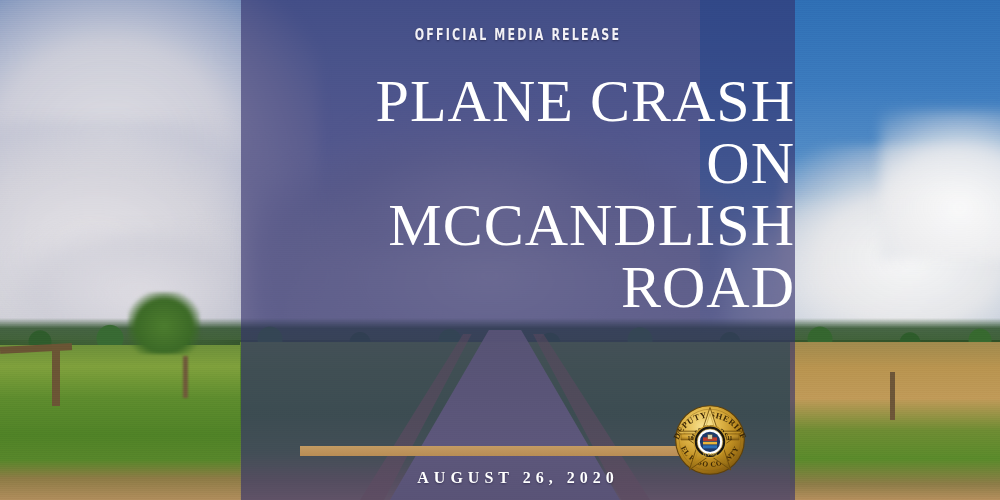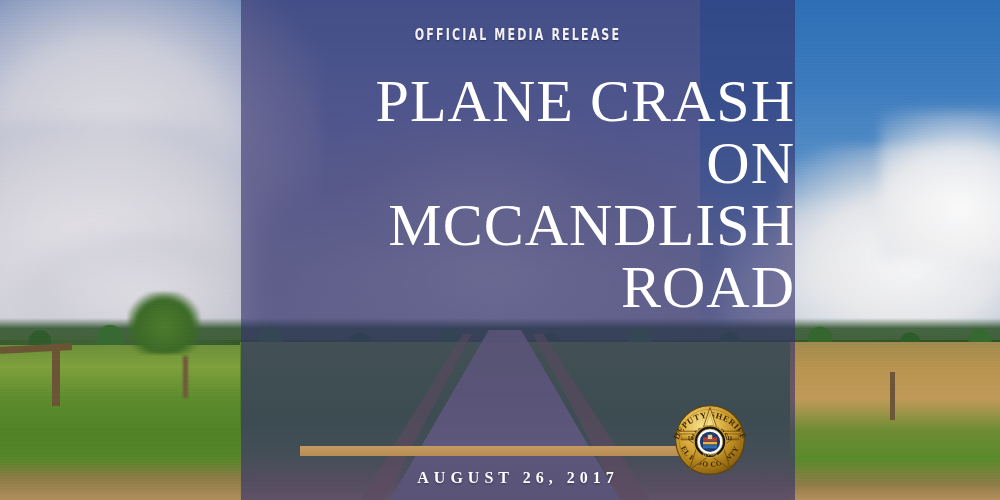--- a/index.html
+++ b/index.html
@@ -404,21 +404,21 @@
 
     <div class="title">
       <span class="ln" data-txt="Plane Crash">Plane Crash</span>
       <span class="ln" data-txt="on">on</span>
       <span class="ln" data-txt="McCandlish">McCandlish</span>
       <span class="ln" data-txt="Road">Road</span>
     </div>
 
     <div class="gold-bar"></div>
 
-    <div class="date">AUGUST 26, 2017</div>
+    <div class="date">AUGUST 26, 2020</div>
   </div>
 
   <div class="badge">
     <svg viewBox="0 0 200 200" width="88" height="88" aria-hidden="true">
       <defs>
         <radialGradient id="ringGrad" cx="38%" cy="30%" r="78%">
           <stop offset="0%" stop-color="#f7e08d"></stop>
           <stop offset="32%" stop-color="#e2b94d"></stop>
           <stop offset="62%" stop-color="#c08f22"></stop>
           <stop offset="85%" stop-color="#9a6d14"></stop>

